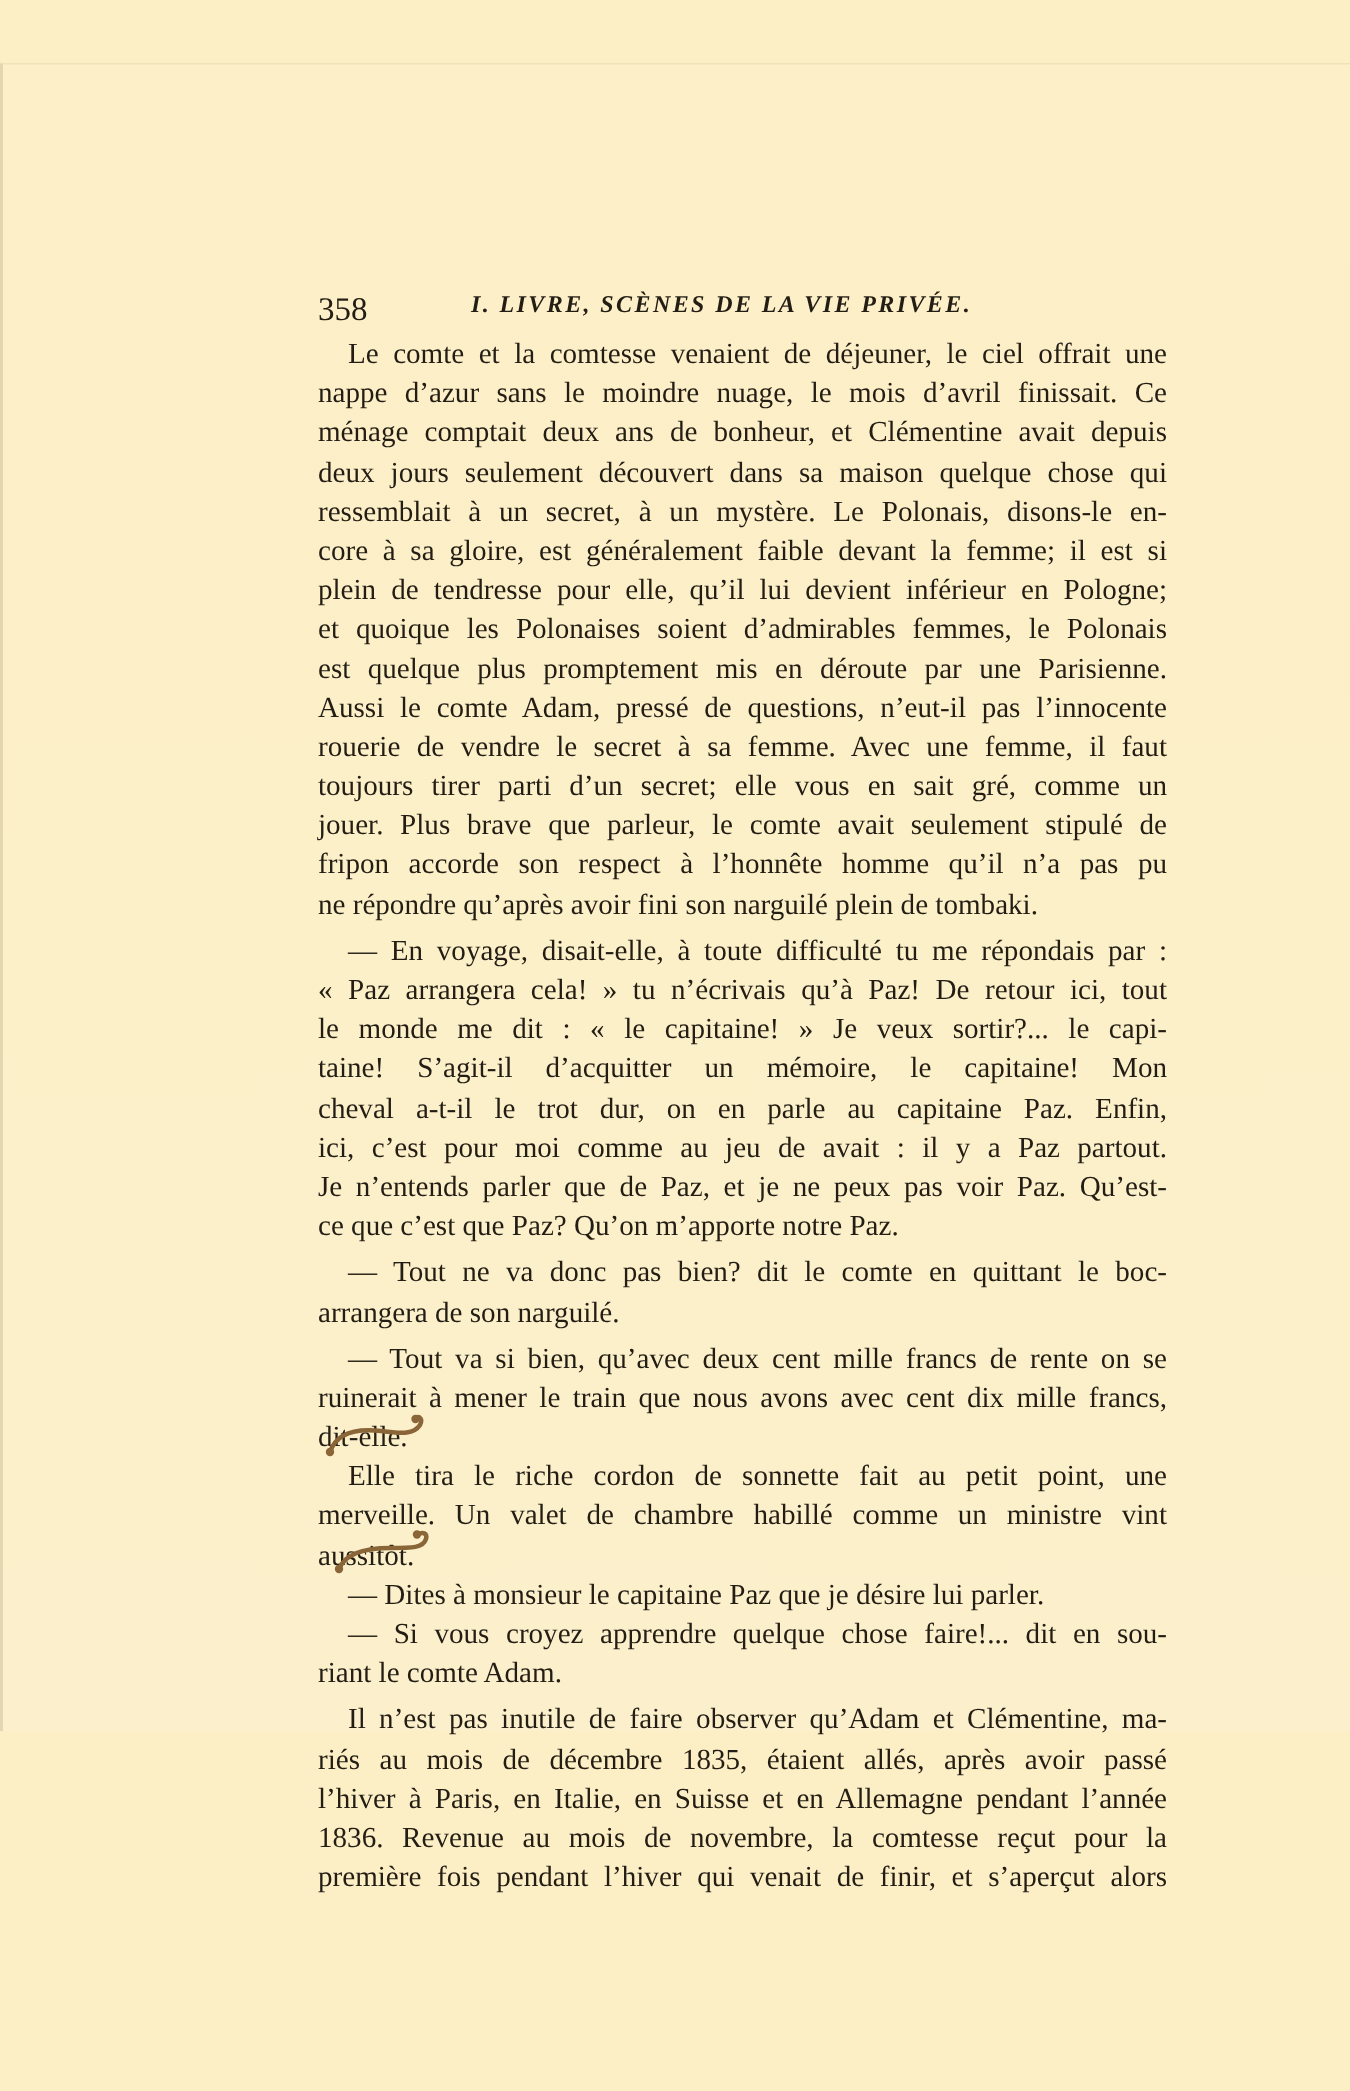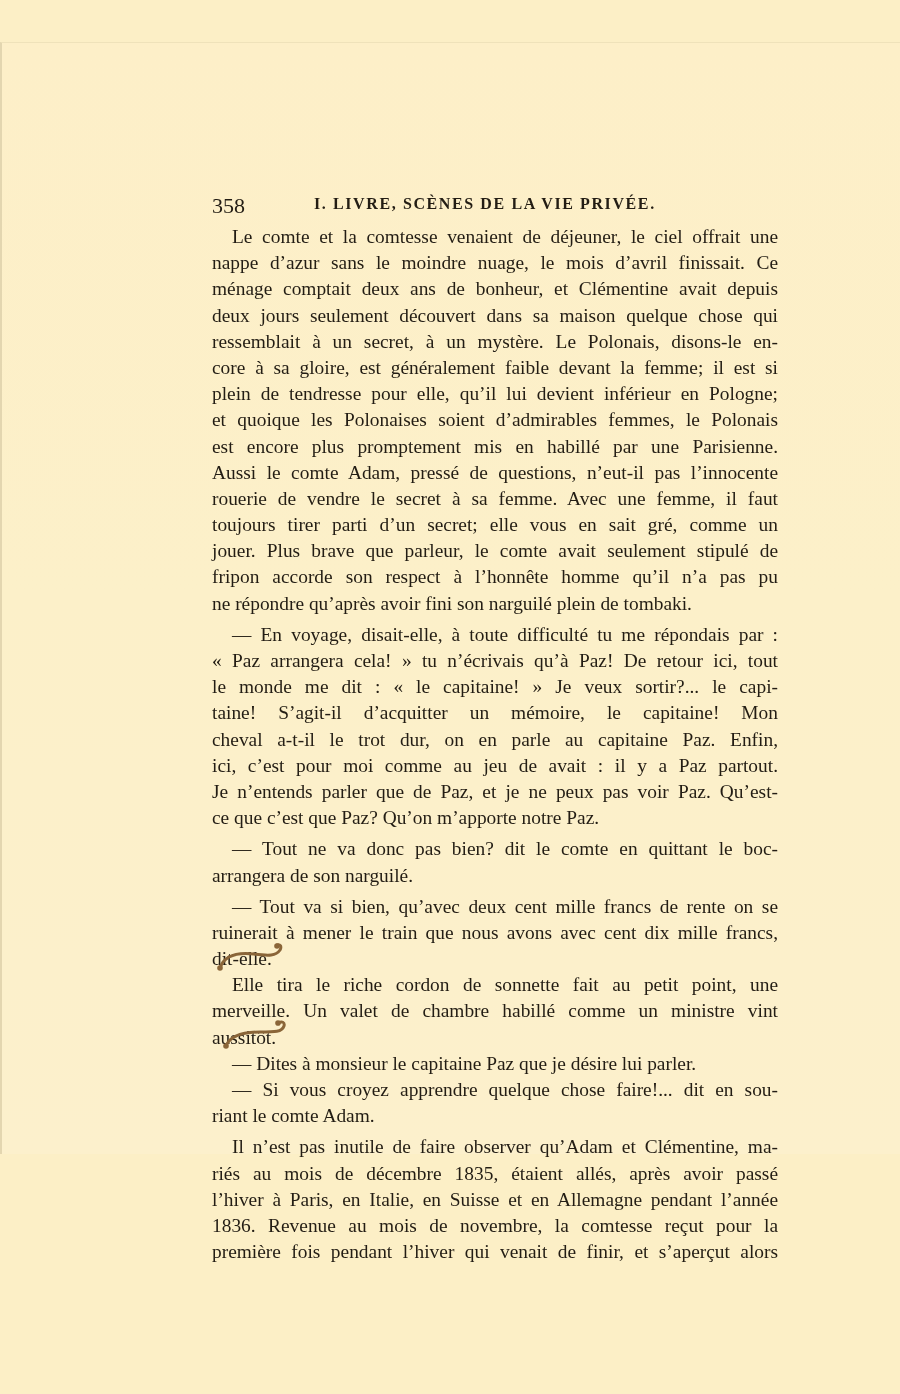--- a/index.html
+++ b/index.html
@@ -21,21 +21,21 @@
   .header {
     position: absolute; left: 210px; top: 150px; width: 570px; height: 26px;
     font-size: 21px;
   }
   .page-number {
     position: absolute; left: 0; top: 0; font-size: 22px;
   }
   .running-title {
     position: absolute; left: 102px; top: 2px;
     font-size: 16px; letter-spacing: 1.6px; font-weight: bold;
-    font-variant: small-caps; text-transform: uppercase;
+    font-variant: small-caps; text-transform: uppercase; font-style: italic;
   }
   .body-text {
     position: absolute; left: 210px; top: 181px; width: 566px;
     font-size: 19.4px; line-height: 26.2px;
     text-align: justify;
   }
   .line {
     display: block; height: 26.2px; white-space: nowrap;
     text-align-last: justify; text-align: justify;
   }
@@ -61,21 +61,21 @@
 
     <div>
       <span class="line indent">Le comte et la comtesse venaient de déjeuner, le ciel offrait une</span>
       <span class="line">nappe d’azur sans le moindre nuage, le mois d’avril finissait. Ce</span>
       <span class="line">ménage comptait deux ans de bonheur, et Clémentine avait depuis</span>
       <span class="line">deux jours seulement découvert dans sa maison quelque chose qui</span>
       <span class="line">ressemblait à un secret, à un mystère. Le Polonais, disons-le en-</span>
       <span class="line">core à sa gloire, est généralement faible devant la femme; il est si</span>
       <span class="line">plein de tendresse pour elle, qu’il lui devient inférieur en Pologne;</span>
       <span class="line">et quoique les Polonaises soient d’admirables femmes, le Polonais</span>
-      <span class="line">est encore plus promptement mis en habillé par une Parisienne.</span>
+      <span class="line">est quelque plus promptement mis en déroute par une Parisienne.</span>
       <span class="line">Aussi le comte Adam, pressé de questions, n’eut-il pas l’innocente</span>
       <span class="line">rouerie de vendre le secret à sa femme. Avec une femme, il faut</span>
       <span class="line">toujours tirer parti d’un secret; elle vous en sait gré, comme un</span>
       <span class="line">jouer. Plus brave que parleur, le comte avait seulement stipulé de</span>
       <span class="line">fripon accorde son respect à l’honnête homme qu’il n’a pas pu</span>
       <span class="line last">ne répondre qu’après avoir fini son narguilé plein de tombaki.</span>
     </div>
     <span class="gap"></span>
 
     <div>

